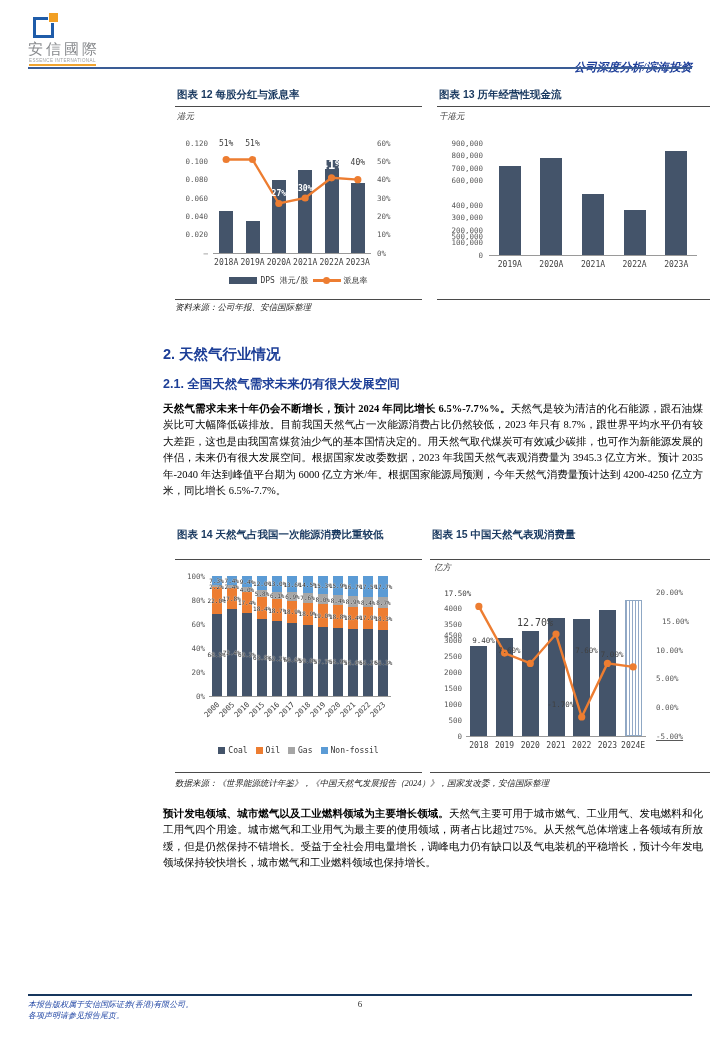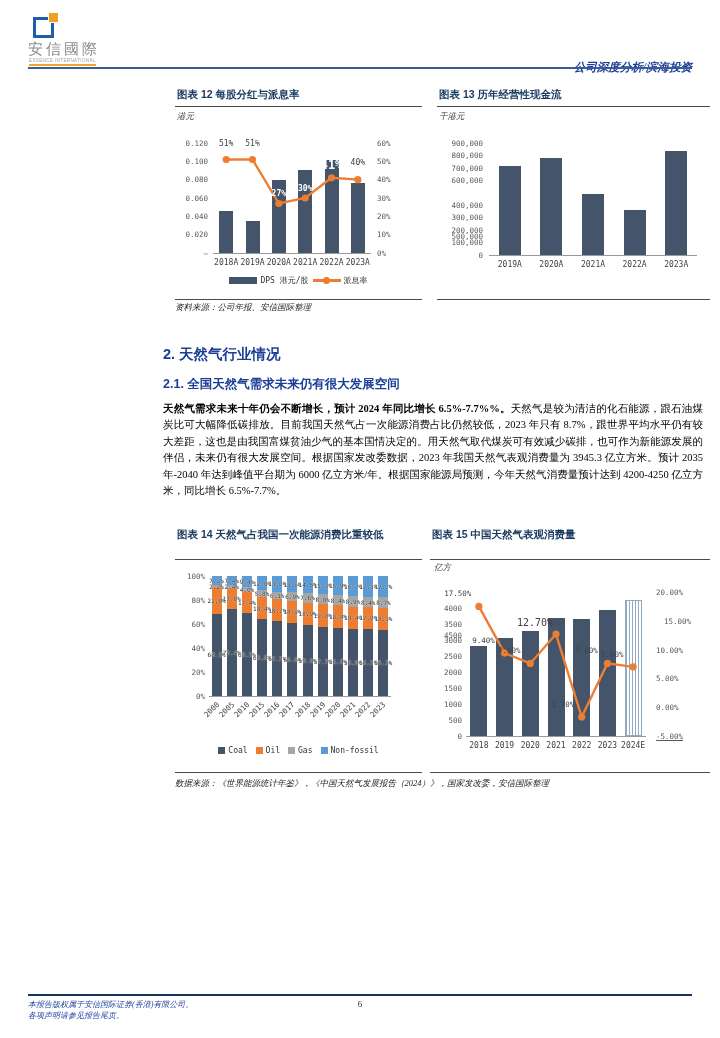--- a/index.html
+++ b/index.html
@@ -311,21 +311,21 @@
         <div class="tick" style="left: 0px; top: 44px; width: 32px; text-align: right;">4000</div>
         <div class="tick" style="left: 0px; top: 60px; width: 32px; text-align: right;">3500</div>
         <div class="tick" style="left: 0px; top: 76px; width: 32px; text-align: right;">3000</div>
         <div class="tick" style="left: 0px; top: 92px; width: 32px; text-align: right;">2500</div>
         <div class="tick" style="left: 0px; top: 108px; width: 32px; text-align: right;">2000</div>
         <div class="tick" style="left: 0px; top: 124px; width: 32px; text-align: right;">1500</div>
         <div class="tick" style="left: 0px; top: 140px; width: 32px; text-align: right;">1000</div>
         <div class="tick" style="left: 0px; top: 156px; width: 32px; text-align: right;">500</div>
         <div class="tick" style="left: 0px; top: 172px; width: 32px; text-align: right;">0</div>
         <div class="tick" style="left: 226px; top: 28px; width: 48px; text-align: left;">20.00%</div>
-        <div class="tick" style="left: 213px; top: 56.8px; width: 48px; text-align: right;">15.00%</div>
+        <div class="tick" style="left: 232px; top: 56.8px; width: 48px; text-align: left;">15.00%</div>
         <div class="tick" style="left: 226px; top: 85.6px; width: 48px; text-align: left;">10.00%</div>
         <div class="tick" style="left: 226px; top: 114.4px; width: 48px; text-align: left;">5.00%</div>
         <div class="tick" style="left: 226px; top: 143.2px; width: 48px; text-align: left;">0.00%</div>
         <div class="tick" style="left: 226px; top: 172px; width: 48px; text-align: left; text-decoration: underline;">-5.00%</div>
         <div class="baseline" style="left: 36px; top: 176px; width: 180px;"></div>
         <div class="bar" style="left: 40.3571px; top: 86.304px; width: 17px; height: 89.696px; background: rgb(68, 84, 106);"></div>
         <div class="bar" style="left: 66.0714px; top: 77.856px; width: 17px; height: 98.144px; background: rgb(68, 84, 106);"></div>
         <div class="bar" style="left: 91.7857px; top: 71.04px; width: 17px; height: 104.96px; background: rgb(68, 84, 106);"></div>
         <div class="bar" style="left: 117.5px; top: 57.92px; width: 17px; height: 118.08px; background: rgb(68, 84, 106);"></div>
         <div class="bar" style="left: 143.214px; top: 58.784px; width: 17px; height: 117.216px; background: rgb(68, 84, 106);"></div>
@@ -353,20 +353,21 @@
         <div class="xlab" style="left: 85.4286px; top: 181px; width: 29.7143px;">2020</div>
         <div class="xlab" style="left: 111.143px; top: 181px; width: 29.7143px;">2021</div>
         <div class="xlab" style="left: 136.857px; top: 181px; width: 29.7143px;">2022</div>
         <div class="xlab" style="left: 162.571px; top: 181px; width: 29.7143px;">2023</div>
         <div class="xlab" style="left: 188.286px; top: 181px; width: 29.7143px;">2024E</div>
       </div>
   </div>
 
   <div class="src" style="left:175px;top:778px">数据来源：《世界能源统计年鉴》，《中国天然气发展报告（2024）》，国家发改委，安信国际整理</div>
 
+  <div class="para" style="top:806px"><span class="lead">预计发电领域、城市燃气以及工业燃料领域为主要增长领域。</span><span>天然气主要可用于城市燃气、工业用气、发电燃料和化工用气四个用途。城市燃气和工业用气为最主要的使用领域，两者占比超过75%。从天然气总体增速上各领域有所放缓，但是仍然保持不错增长。受益于全社会用电量增长，调峰电力仍有缺口以及气电装机的平稳增长，预计今年发电领域保持较快增长，城市燃气和工业燃料领域也保持增长。</span></div>
 
   <div class="footer-rule"></div>
   <div class="footer-left">
     <div>本报告版权属于安信国际证券(香港)有限公司。</div>
     <div>各项声明请参见报告尾页。</div>
   </div>
   <div class="footer-page">6</div>
 
 </div>
 

